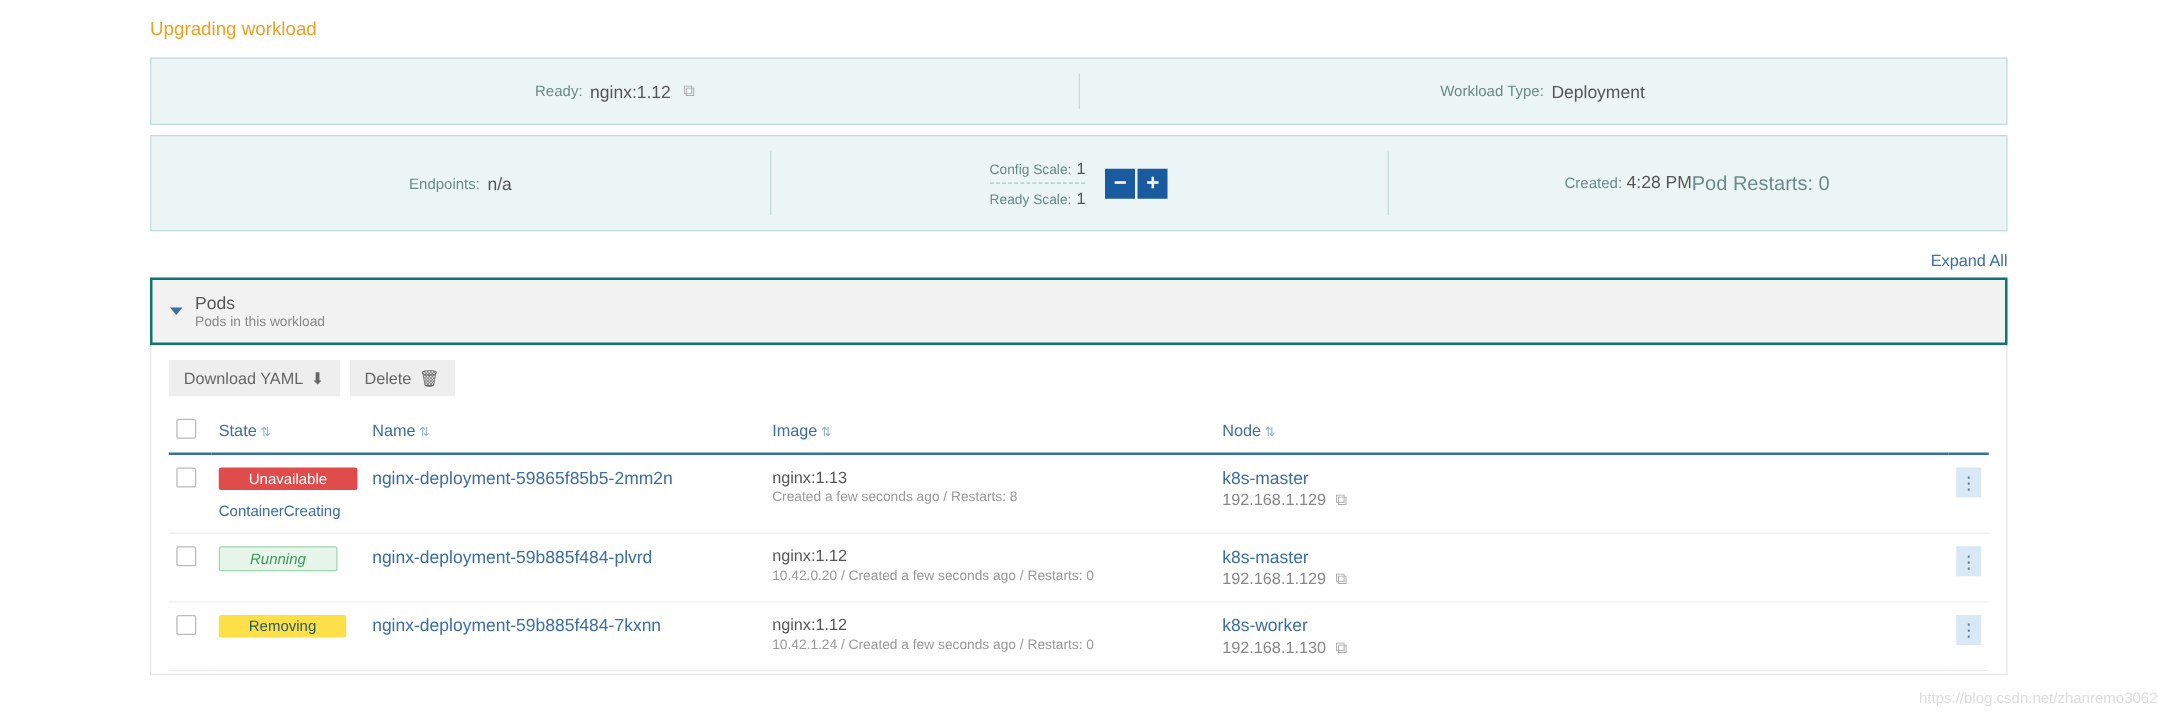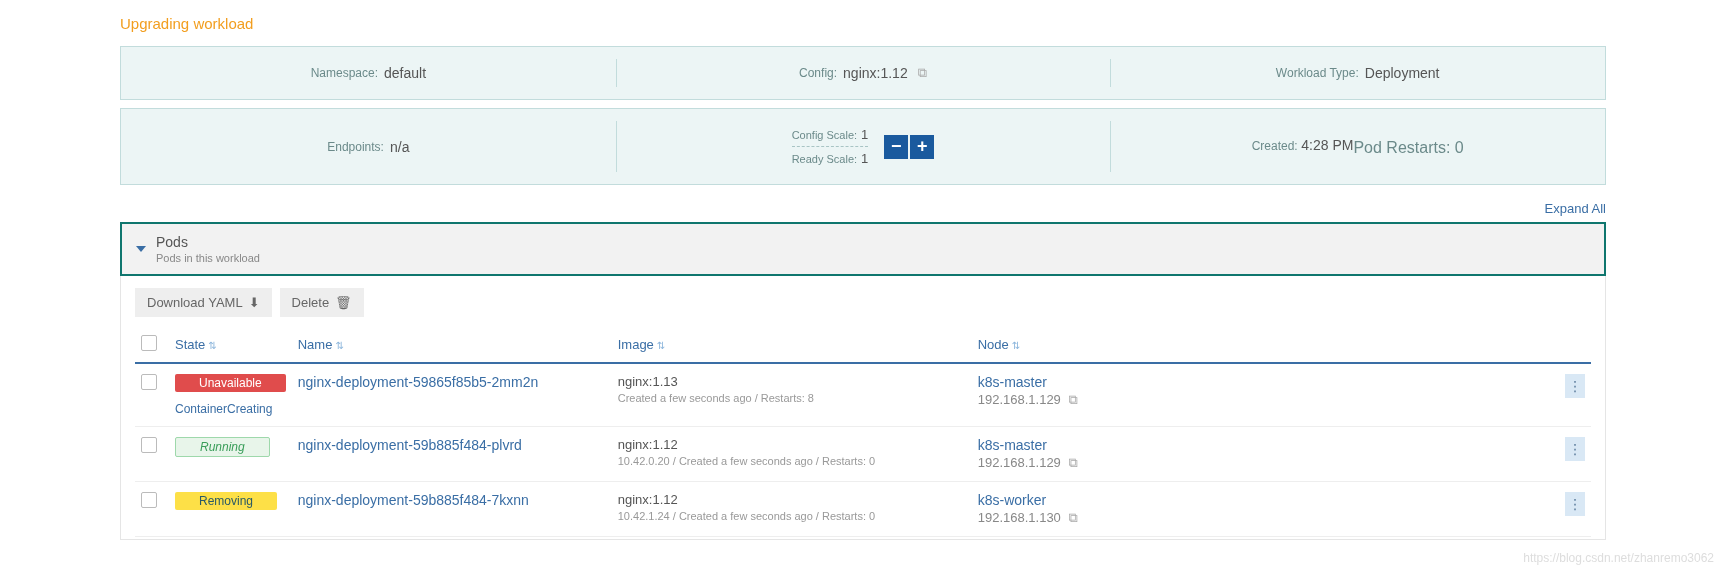--- a/index.html
+++ b/index.html
@@ -44,34 +44,30 @@
     .meta-text { color: #999; font-size: 11px; margin-top: 3px; }
     .node-name { color: #3a6ea5; font-size: 14px; cursor: pointer; }
     .node-ip { color: #888; font-size: 13px; margin-top: 2px; }
     .clipboard-icon { color: #aaa; margin-left: 4px; cursor: pointer; }
     .menu-btn { background: #d9e8f5; color: #5a7a9a; width: 20px; height: 24px; display: flex; align-items: center; justify-content: center; cursor: pointer; font-size: 14px; }
     .col-check { width: 34px; }
     .col-state { width: 110px; }
     .col-name { width: 320px; }
     .col-image { width: 360px; }
     .col-menu { width: 30px; }
-    .watermark { position: fixed; right: 12px; bottom: 5px; color: #ddd; font-size: 12px; }
+    .watermark { position: fixed; right: 0; bottom: 5px; color: #ddd; font-size: 12px; }
   </style>
 </head>
 <body>
 
 <div class="status-text">Upgrading workload</div>
 
 <div class="summary-row">
   <div class="summary-cell">
-    <span class="summary-label">Namespace:</span>
-    <span class="summary-value">default</span>
-  </div>
-  <div class="summary-cell">
-    <span class="summary-label">Config:</span>
+    <span class="summary-label">Ready:</span>
     <span class="summary-value">nginx:1.12</span>
     <span class="clipboard-icon">⧉</span>
   </div>
   <div class="summary-cell">
     <span class="summary-label">Workload Type:</span>
     <span class="summary-value">Deployment</span>
   </div>
 </div>
 
 <div class="summary-row">

